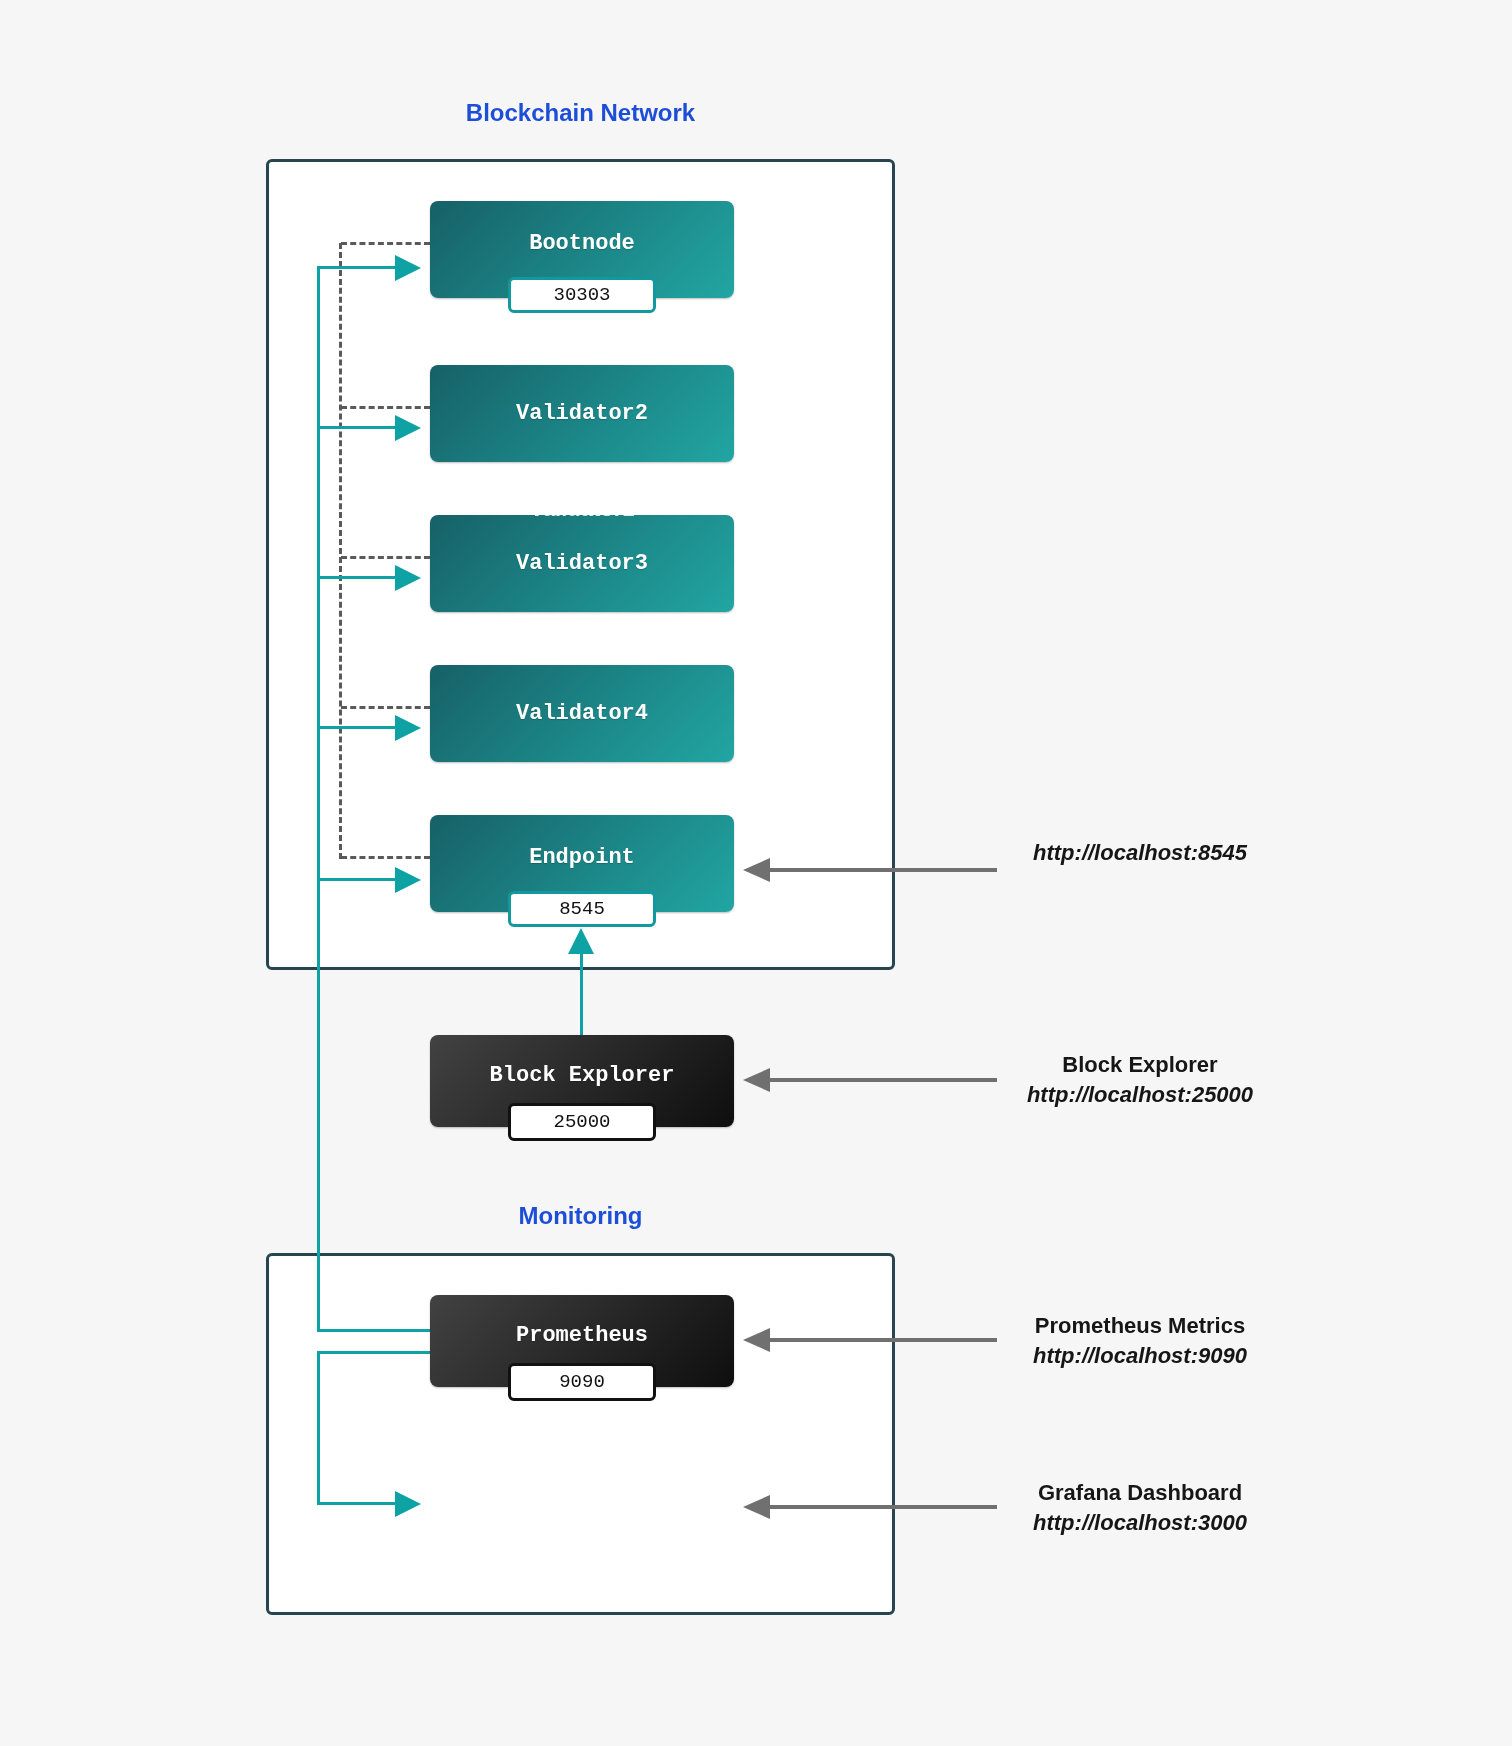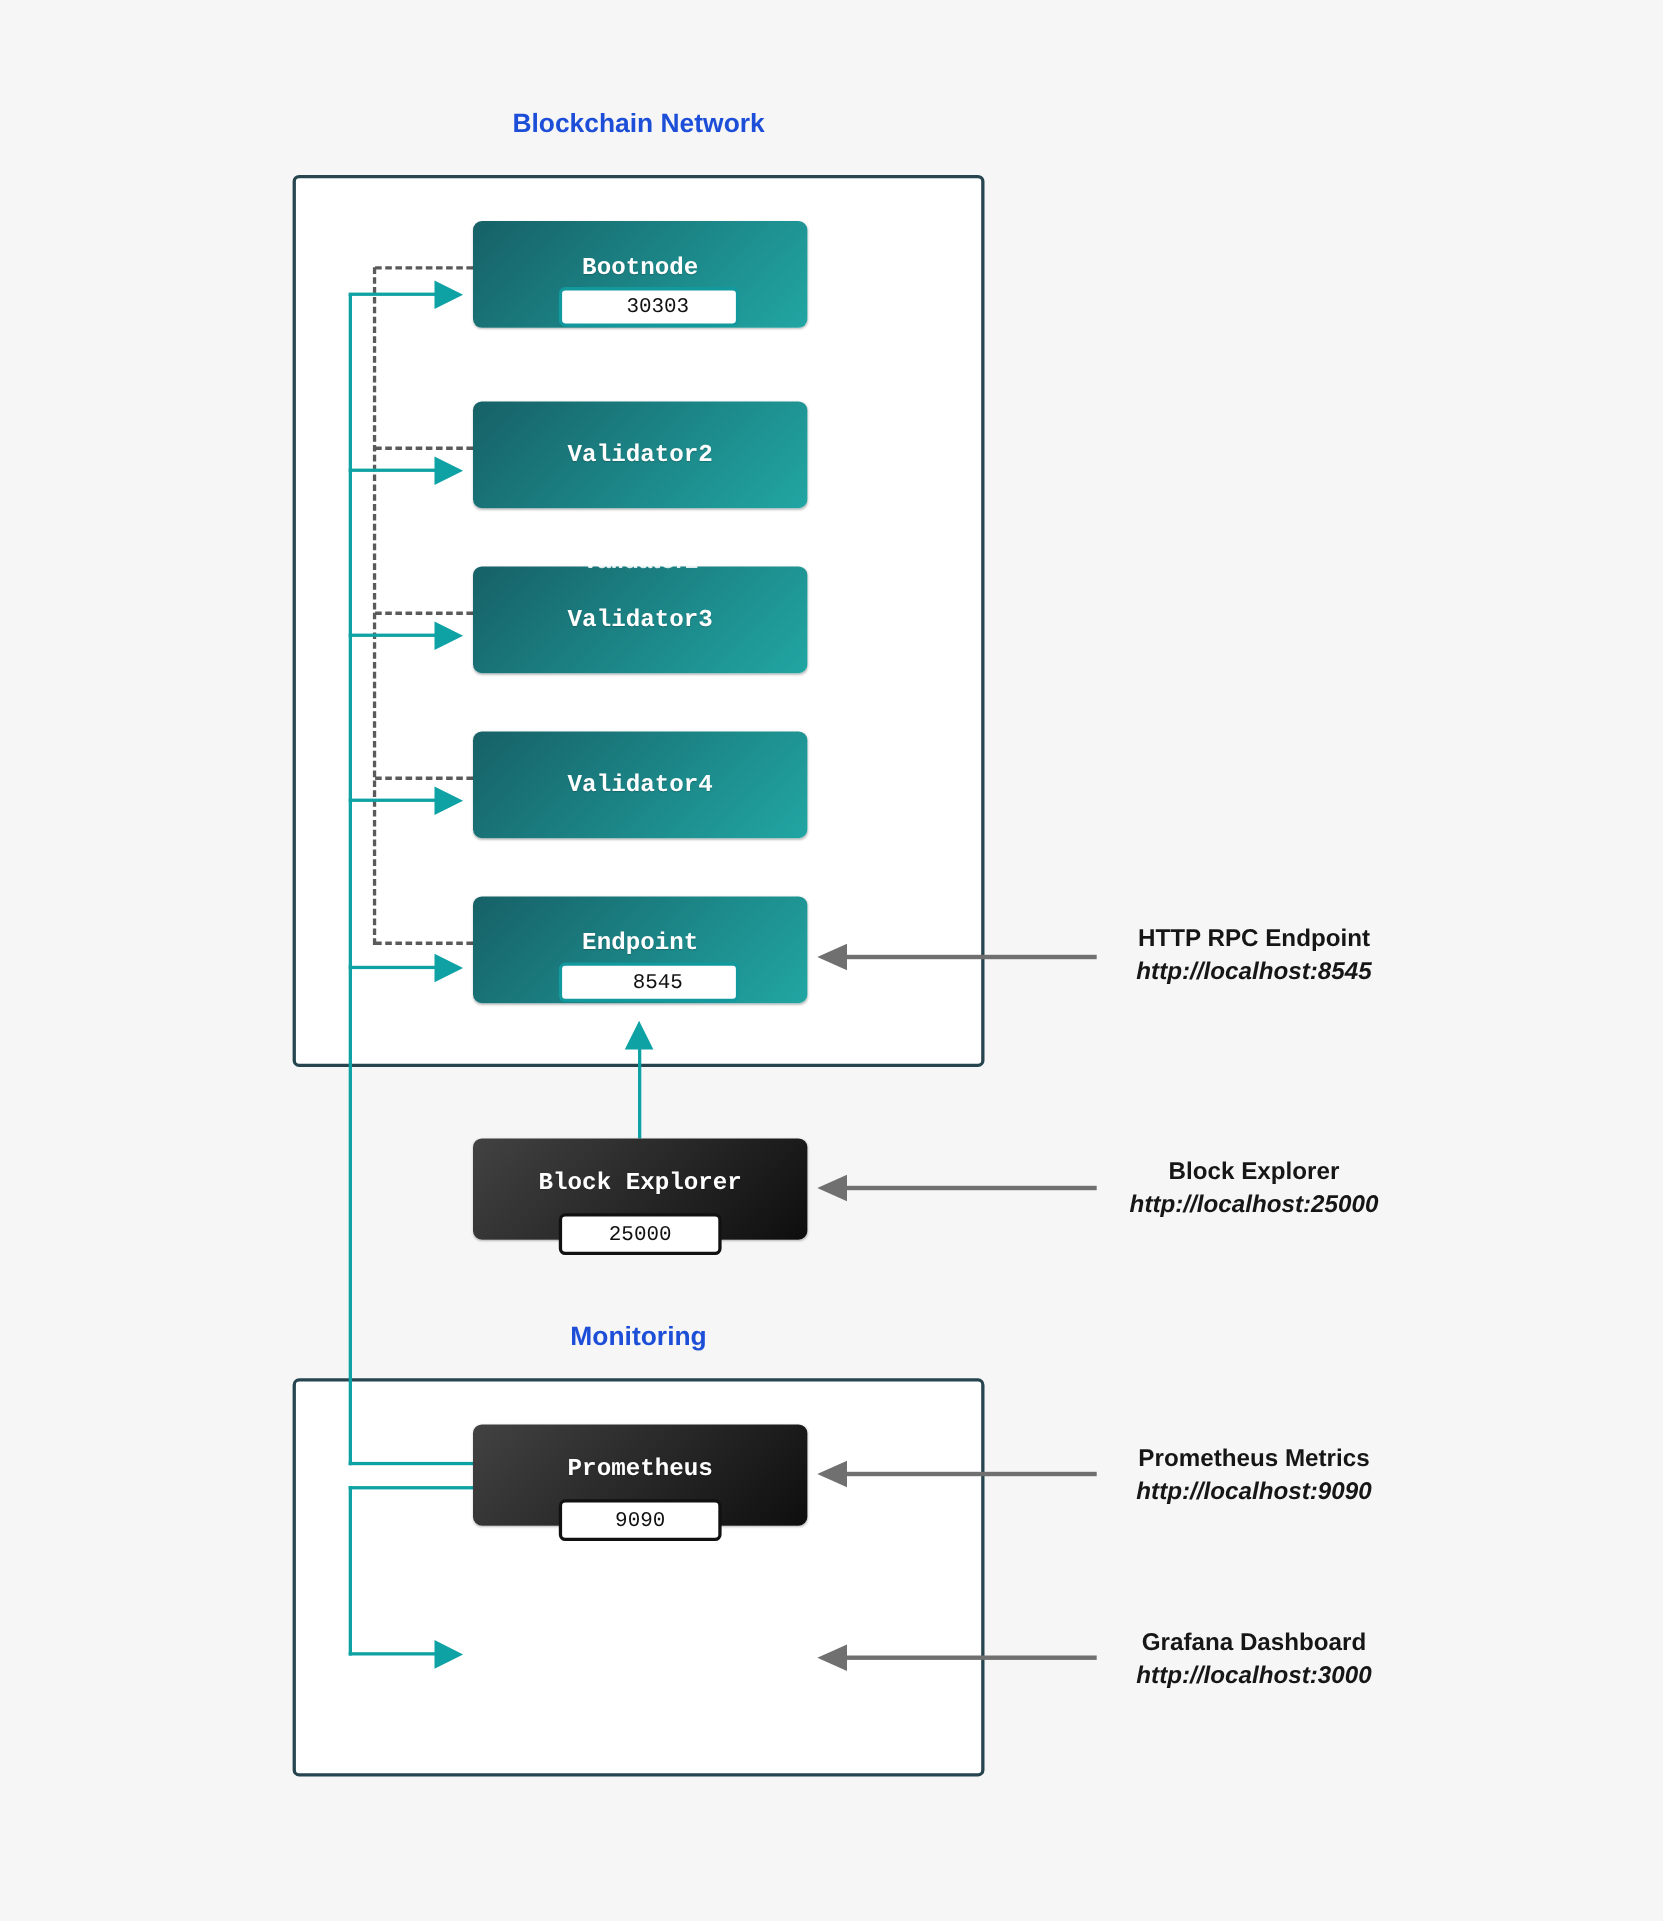--- a/index.html
+++ b/index.html
@@ -54,21 +54,21 @@
   }
   .node.hasport .nlabel{padding-bottom:12px;}
 
   .port{
     position:absolute;left:78px;width:142px;height:30px;
     background:#ffffff;border-radius:6px;
     font-size:19px;color:#111;
     display:flex;align-items:center;justify-content:center;
     z-index:3;
   }
-  .port.tealb{border:3px solid var(--port_border_teal,#12999e);top:60px;padding-left:16px;}
+  .port.tealb{border:3px solid var(--port_border_teal,#12999e);top:76px;}
   .port.darkb{border:3px solid var(--port_border_dark,#111111);top:68px;height:32px;}
 
   
   .peek{
     position:absolute;left:430px;top:513px;width:304px;height:8px;
     overflow:hidden;z-index:3;text-align:center;pointer-events:none;
   }
   .peek span{
     display:block;margin-top:-17px;
     color:#ffffff;font-size:22px;font-weight:700;opacity:.85;
@@ -182,21 +182,20 @@
     <div class="port darkb">25000</div>
   </div>
 
   <div class="node dark hasport" style="top:1295px;">
     <div class="nlabel">Prometheus</div>
     <div class="port darkb">9090</div>
   </div>
 
 
   <div class="ann" style="top:838px;">
-    <div class="ann-title">HTTP RPC Endpoint</div>
     <div class="ann-url">http://localhost:8545</div>
   </div>
   <div class="ann" style="top:1050px;">
     <div class="ann-title">Block Explorer</div>
     <div class="ann-url">http://localhost:25000</div>
   </div>
   <div class="ann" style="top:1311px;">
     <div class="ann-title">Prometheus Metrics</div>
     <div class="ann-url">http://localhost:9090</div>
   </div>

